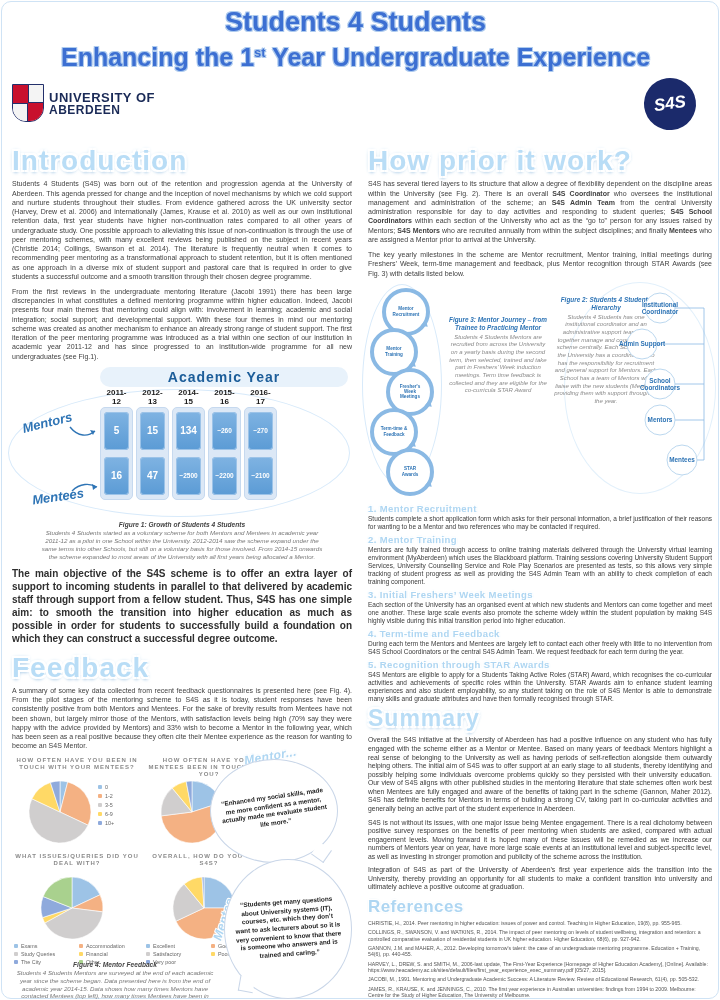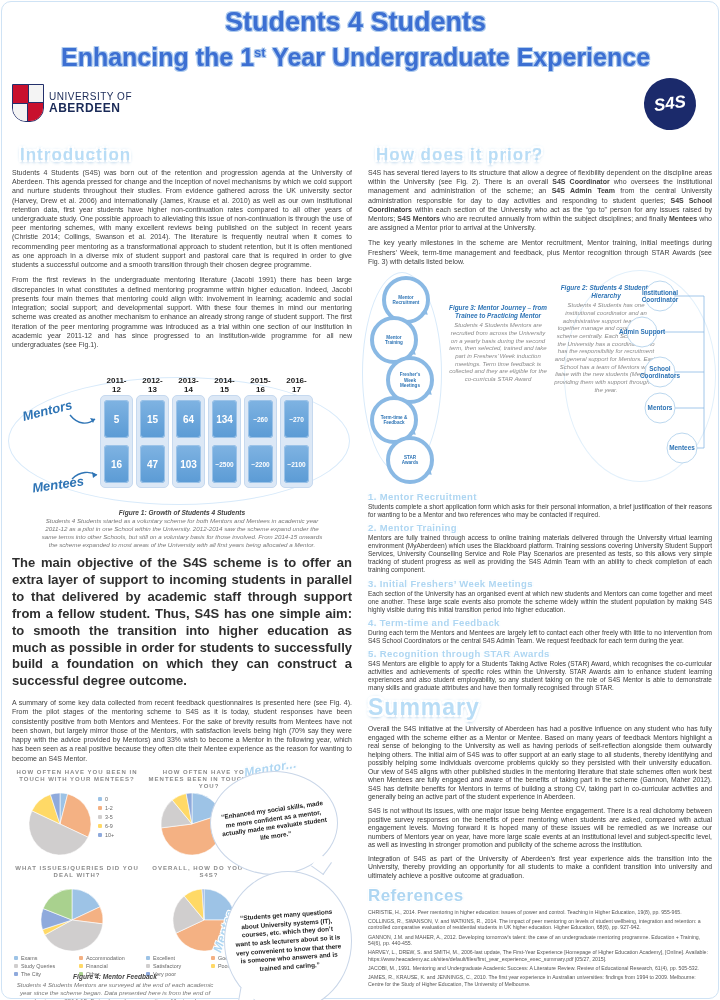--- a/index.html
+++ b/index.html
@@ -3,46 +3,46 @@
 <meta charset="utf-8">
 <style>
   html,body{margin:0;padding:0;}
   body{width:720px;height:1000px;overflow:hidden;background:#fff;font-family:"Liberation Sans",sans-serif;color:#3a3a3a;position:relative;}
   .frame{position:absolute;inset:1px;border:1px solid #cfe3f5;border-radius:10px;pointer-events:none;}
   
   .bubble{font-weight:800;color:#b9ddf6;letter-spacing:1px;
     text-shadow:-2px -2px 0 #fff,2px -2px 0 #fff,-2px 2px 0 #fff,2px 2px 0 #fff,0 0 4px #8fc1e6,0 3px 3px rgba(130,175,215,.5);}
   .bubble-sm{font-weight:800;color:#aed6f2;letter-spacing:.4px;
     text-shadow:-1px -1px 0 #fff,1px -1px 0 #fff,-1px 1px 0 #fff,1px 1px 0 #fff,0 0 2px #8fc1e6;}
-  .h-big{font-size:17px;line-height:1.05;margin:0 0 4px 8px;}
+  .h-big{font-size:28px;line-height:1.05;margin:0 0 4px 0;}
   
   .hdr{position:absolute;left:0;top:0;width:711px;text-align:center;}
   .t1{font-size:27px;font-weight:800;color:#3c6fd2;margin-top:7px;
       text-shadow:-1px -1px 0 #aecbee,1px -1px 0 #aecbee,-1px 1px 0 #aecbee,1px 1px 0 #aecbee;}
   .t2{font-size:25px;font-weight:800;color:#3c6fd2;margin-top:5px;
       text-shadow:-1px -1px 0 #aecbee,1px -1px 0 #aecbee,-1px 1px 0 #aecbee,1px 1px 0 #aecbee;}
   .t2 sup{font-size:.52em;}
   .auth{font-size:13px;font-weight:700;color:#3c6fd2;margin-top:7px;}
   .affil{font-size:13px;font-weight:700;color:#3c6fd2;margin-top:3px;}
   .uoa{position:absolute;left:12px;top:84px;display:flex;align-items:center;gap:5px;}
   .shield{width:30px;height:36px;border:1px solid #23306b;border-radius:0 0 14px 14px;overflow:hidden;display:grid;grid-template-columns:1fr 1fr;grid-template-rows:1fr 1fr;}
   .shield i{display:block;}
   .q1{background:#c8102e;}.q2{background:#f4f4f4;border-left:1px solid #23306b;border-bottom:1px solid #23306b;}
   .q3{background:#f4f4f4;border-top:1px solid #23306b;border-right:1px solid #23306b;}.q4{background:#c8102e;}
   .uoa-txt{text-align:left;color:#1a2a57;line-height:1;}
-  .uoa-l1{font-size:10px;font-weight:400;letter-spacing:.5px;}
+  .uoa-l1{font-size:13px;font-weight:700;letter-spacing:.5px;}
   .uoa-l2{font-size:12px;font-weight:800;letter-spacing:.5px;}
   .s4slogo{position:absolute;right:24px;top:78px;width:52px;height:52px;border-radius:50%;background:#1b2a6b;color:#fff;
     display:flex;align-items:center;justify-content:center;font-weight:800;font-size:17px;font-style:italic;transform:rotate(-8deg);}
   
   .col{position:absolute;top:146px;}
   .col-left{left:12px;width:340px;}
   .col-right{left:368px;width:344px;}
   p.body{font-size:7px;line-height:1.32;text-align:justify;margin:0 0 6px 0;color:#3f3f3f;}
-  p.obj{font-size:13px;line-height:1.3;text-align:justify;font-weight:700;color:#2f2f2f;margin:2px 0 8px 0;}
+  p.obj{font-size:10px;line-height:1.3;text-align:justify;font-weight:700;color:#2f2f2f;margin:2px 0 8px 0;}
   
   .fig1{position:relative;height:150px;margin:2px 0 4px 0;}
   .fig1-ellipse{position:absolute;left:-4px;right:2px;top:22px;bottom:0px;border:1px solid #d8eafa;border-radius:50%;}
   .fig1-title{position:absolute;left:88px;right:4px;top:0;height:20px;background:#e8f2fb;border-radius:10px;
     text-align:center;font-size:14px;font-weight:800;color:#1c5d99;letter-spacing:1px;line-height:20px;}
   #fig1-cols{position:absolute;left:88px;top:22px;display:flex;gap:3px;}
   .ycol{width:33px;}
   .yhead{font-size:8px;font-weight:700;color:#1a1a1a;text-align:center;line-height:1.1;white-space:pre-line;height:18px;}
   .ycells{background:#dce8f6;border:1px solid #c6d9ef;border-radius:5px;padding:4px 3px;display:flex;flex-direction:column;gap:7px;}
   .cell{height:38px;border-radius:4px;background:linear-gradient(180deg,#7fb3e2,#5b9bd5);color:#fff;font-weight:700;
@@ -121,43 +121,36 @@
 </div>
 <div class="s4slogo">S4S</div>
 
 <div class="col col-left">
   <div class="bubble h-big">Introduction</div>
   <p class="body">Students 4 Students (S4S) was born out of the retention and progression agenda at the University of Aberdeen.  This agenda pressed for change and the inception of novel mechanisms by which we cold support and nurture students throughout their studies.  From evidence gathered across the UK university sector (Harvey, Drew et al. 2006) and internationally (James, Krause et al. 2010) as well as our own institutional retention data, first year students have higher non-continuation rates compared to all other years of undergraduate study.  One possible approach to alleviating this issue of non-continuation is through the use of peer mentoring schemes, with many excellent reviews being published on the subject in recent years (Christie 2014; Collings, Swanson et al. 2014).  The literature is frequently neutral when it comes to recommending peer mentoring as a transformational approach to student retention, but it is often mentioned as one approach in a diverse mix of student support and pastoral care that is required in order to give students a successful outcome and a smooth transition through their chosen degree programme.</p>
   <p class="body">From the first reviews in the undergraduate mentoring literature (Jacobi 1991) there has been large discrepancies in what constitutes a defined mentoring programme within higher education.  Indeed, Jacobi presents four main themes that mentoring could align with: involvement in learning; academic and social integration; social support; and developmental support.  With these four themes in mind our mentoring scheme was created as another mechanism to enhance an already strong range of student support.  The first iteration of the peer mentoring programme was introduced as a trial within one section of our institution in academic year 2011-12 and has since progressed to an institution-wide programme for all new undergraduates (see Fig.1).</p>
 
   <div class="fig1">
     <div class="fig1-ellipse"></div>
+    <div class="fig1-title">Academic Year</div>
     <div id="fig1-cols">
         <div class="ycol">
           <div class="yhead">2011-
 12</div>
           <div class="ycells">
             <div class="cell">5</div>
             <div class="cell">16</div>
           </div>
         </div>
         <div class="ycol">
           <div class="yhead">2012-
 13</div>
           <div class="ycells">
             <div class="cell">15</div>
             <div class="cell">47</div>
-          </div>
-        </div>
-        <div class="ycol">
-          <div class="yhead">2013-
-14</div>
-          <div class="ycells">
-            <div class="cell">64</div>
-            <div class="cell">103</div>
           </div>
         </div>
         <div class="ycol">
           <div class="yhead">2014-
 15</div>
           <div class="ycells">
             <div class="cell">134</div>
             <div class="cell small">~2500</div>
           </div>
         </div>
@@ -187,20 +180,21 @@
     <svg class="labarrow" style="left:58px;top:112px;" viewBox="0 0 30 16">
         <path d="M2,12 C10,4 20,4 27,8 " fill="none" stroke="#2e74b5" stroke-width="1.4"></path>
         <path d="M27,8 l-5,-3 l1,6 z" fill="#2e74b5"></path>
       </svg>
   </div>
   <div class="cap-t">Figure 1: Growth of Students 4 Students</div>
   <div class="cap-b">Students 4 Students started as a voluntary scheme for both Mentors and Mentees in academic year 2011-12 as a pilot in one School within the University.  2012-2014 saw the scheme expand under the same terms into other Schools, but still on a voluntary basis for those involved.  From 2014-15 onwards the scheme expanded to most areas of the University with all first years being allocated a Mentor.</div>
 
   <p class="obj">The main objective of the S4S scheme is to offer an extra layer of support to incoming students in parallel to that delivered by academic staff through support from a fellow student.  Thus, S4S has one simple aim: to smooth the transition into higher education as much as possible in order for students to successfully build a foundation on which they can construct a successful degree outcome.</p>
 
+  <div class="bubble h-big">Feedback</div>
   <p class="body">A summary of some key data collected from recent feedback questionnaires is presented here (see Fig. 4).  From the pilot stages of the mentoring scheme to S4S as it is today, student responses have been consistently positive from both Mentors and Mentees. For the sake of brevity results from Mentees have not been shown, but largely mirror those of the Mentors, with satisfaction levels being high (70% say they were happy with the advice provided by Mentors) and 33% wish to become a Mentor in the following year, which has been seen as a real positive because they often cite their Mentee experience as the reason for wanting to become an S4S Mentor.</p>
 
   <div class="fb-fig">
     <div class="pie-group" style="left:0;top:0;">
       <div class="pie-title">HOW OFTEN HAVE YOU BEEN IN TOUCH WITH YOUR MENTEES?</div>
       <svg class="pie-svg" width="64" height="64" viewBox="0 0 66 66">
           <path d="M33,33 L33,1 A32,32 0 0 1 40.95807638927535,2.0053388438838056 Z" fill="#9dc3e6" stroke="#fff" stroke-width="0.6"></path>
           <path d="M33,33 L40.95807638927535,2.0053388438838056 A32,32 0 0 1 61.95446567891263,46.62493733008233 Z" fill="#f4b183" stroke="#fff" stroke-width="0.6"></path>
           <path d="M33,33 L61.95446567891263,46.62493733008233 A32,32 0 0 1 4.045534321087377,19.375062669917675 Z" fill="#d0cece" stroke="#fff" stroke-width="0.6"></path>
           <path d="M33,33 L4.045534321087377,19.375062669917675 A32,32 0 0 1 23.111456180001678,2.566191478555087 Z" fill="#ffd966" stroke="#fff" stroke-width="0.6"></path>
@@ -343,21 +337,21 @@
     </div>
     <div class="bubble-sm qlabel ql-mentee">Mentee...</div>
     <div class="qb qb-mentee">
       <div class="tail" style="left:14px;bottom:6px;transform:rotate(100deg);"></div>
       <div class="qt">“Students get many questions about University systems (IT), courses, etc. which they don’t want to ask lecturers about so it is very convenient to know that there is someone who answers and is trained and caring.”</div>
     </div>
   </div>
 </div>
 
 <div class="col col-right">
-  <div class="bubble h-big">How does it prior?</div>
+  <div class="bubble h-big">How prior it work?</div>
   <p class="body"><span>S4S has several tiered layers to its structure that allow a degree of flexibility dependent on the discipline areas within the University (see Fig. 2).  There is an overall </span><b>S4S Coordinator</b><span> who oversees the institutional management and administration of the scheme; an </span><b>S4S Admin Team</b><span> from the central University administration responsible for day to day activities and responding to student queries; </span><b>S4S School Coordinators</b><span> within each section of the University who act as the “go to” person for any issues raised by Mentors; </span><b>S4S Mentors</b><span> who are recruited annually from within the subject disciplines; and finally </span><b>Mentees</b><span> who are assigned a Mentor prior to arrival at the University.</span></p>
   <p class="body">The key yearly milestones in the scheme are Mentor recruitment, Mentor training, initial meetings during Freshers’ Week, term-time management and feedback, plus Mentor recognition through STAR Awards (see Fig. 3) with details listed below.</p>
 
   <div class="figs2">
     <div class="flow-ellipse"></div>
     <div class="hier-ellipse"></div>
     <div id="flow">
         <div class="flow-node" style="left: 14px; top: 4px;">
           <span>Mentor
 Recruitment</span>

